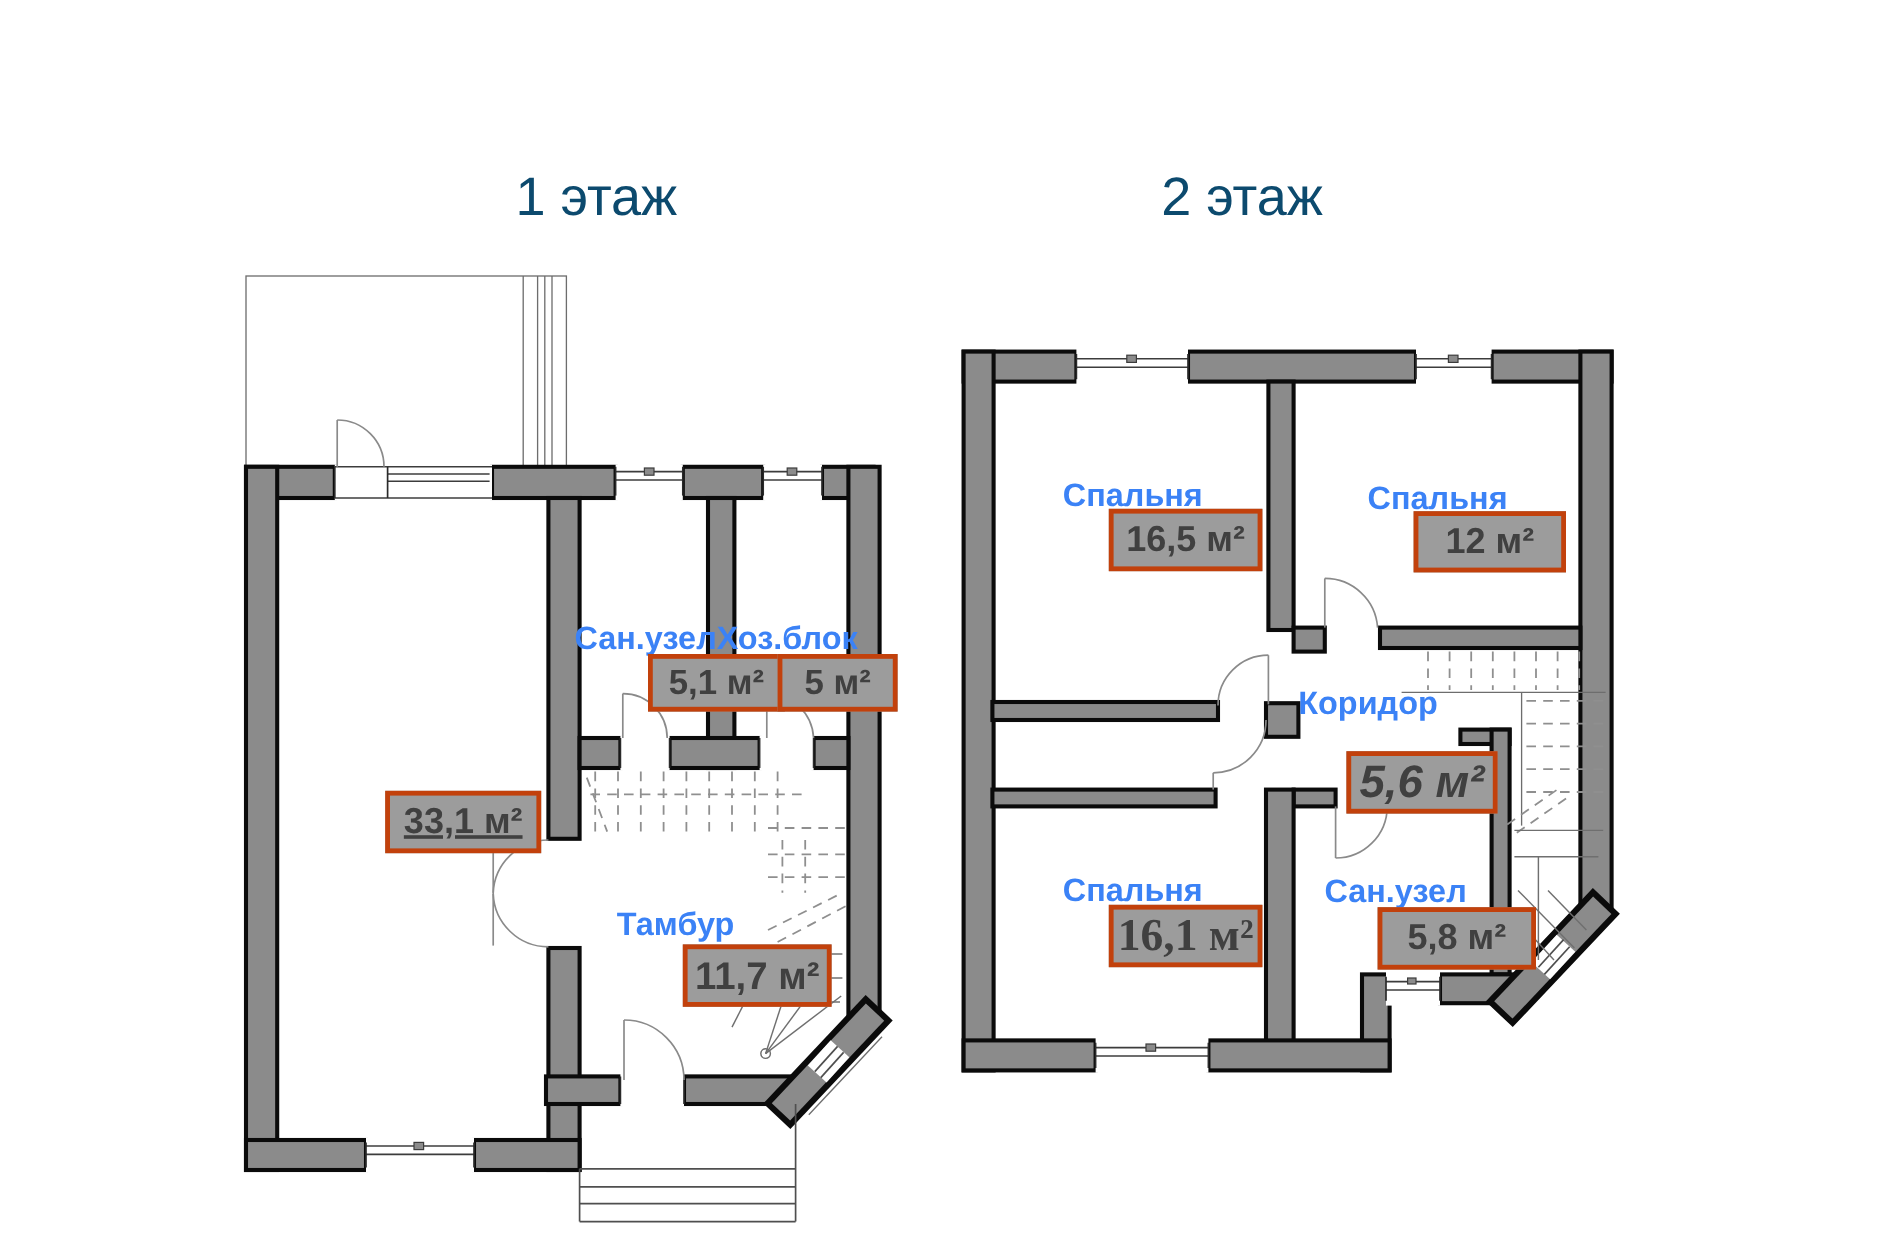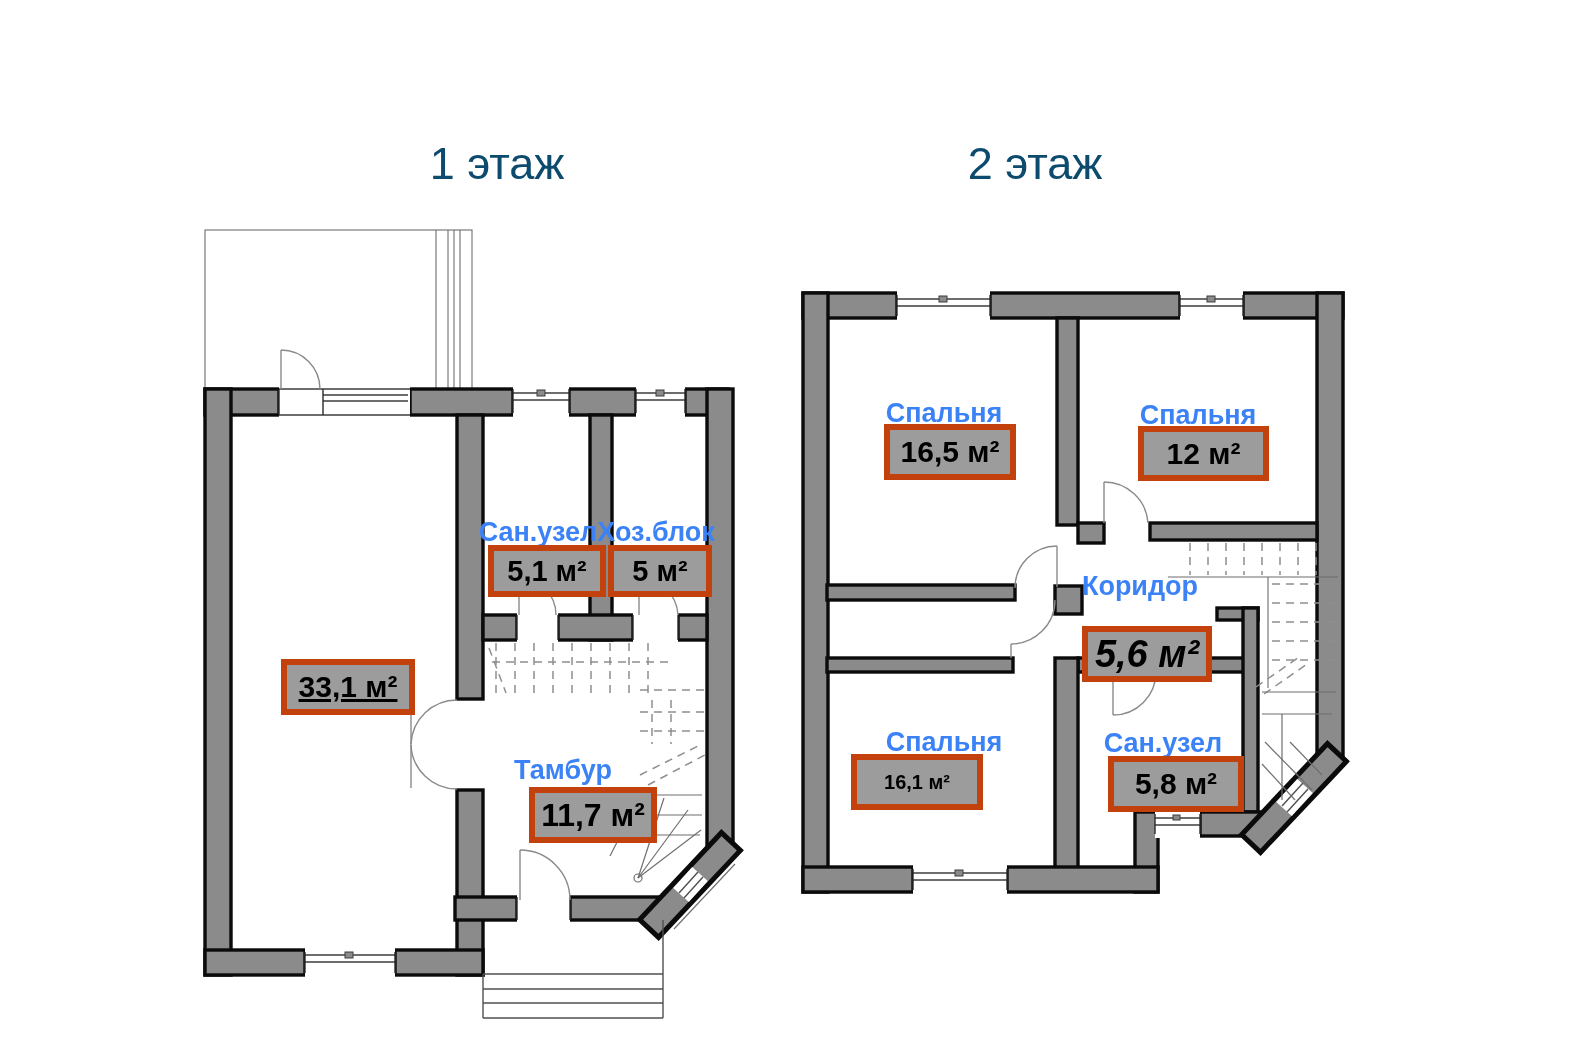--- a/index.html
+++ b/index.html
@@ -19,23 +19,23 @@
   .sol{stroke:#6f6f6f;stroke-width:1.2;fill:none;}
   .tick{fill:#8b8b8b;stroke:#3c3c3c;stroke-width:1;}
   .chB{stroke:#0b0b0b;stroke-width:31;fill:none;stroke-linecap:square;}
   .chG{stroke:#8b8b8b;stroke-width:21;fill:none;stroke-linecap:square;}
   .chW{stroke:#ffffff;stroke-width:21;fill:none;}
   
   .title{position:absolute;font-size:45px;font-weight:400;color:#0c4a6e;
          text-align:center;white-space:nowrap;}
   .rlabel{position:absolute;font-size:27px;font-weight:700;color:#3b82f6;
           text-align:center;white-space:nowrap;line-height:30px;}
-  .badge{position:absolute;background:#9c9c9c;border:6px solid #c2410c;
-         font-size:29px;font-weight:700;color:#000000;
-         display:flex;align-items:center;justify-content:center;white-space:nowrap;}
+  .badge{position:absolute;background:#9c9c9c;border:4px solid #c2410c;
+         font-size:29px;font-weight:700;color:#404040;
+         display:flex;align-items:center;justify-content:center;white-space:nowrap;margin-left:40px;}
 </style>
 </head>
 <body>
 
 <div class="stage">
 
 <svg width="1576" height="1038" viewBox="0 0 1576 1038">
 
   <g>
 
@@ -266,36 +266,36 @@
     </g>
   </g>
 </svg>
 
 <div class="title" style="left:377px;top:138px;width:240px;">1 этаж</div>
 <div class="title" style="left:915px;top:138px;width:240px;">2 этаж</div>
 
 <div class="badge" style="left:281px;top:659px;width:122px;height:44px;font-size:30px;text-decoration:underline;">33,1 м²</div>
 
 <div class="rlabel" style="left:458px;top:517px;width:160px;">Сан.узел</div>
-<div class="badge" style="left:488px;top:545px;width:106px;height:40px;">5,1 м²</div>
+<div class="badge" style="left:500px;top:545px;width:106px;height:40px;">5,1 м²</div>
 
 <div class="rlabel" style="left:576px;top:517px;width:160px;">Хоз.блок</div>
 <div class="badge" style="left:608px;top:545px;width:92px;height:40px;">5 м²</div>
 
 <div class="rlabel" style="left:483px;top:755px;width:160px;">Тамбур</div>
 <div class="badge" style="left:529px;top:787px;width:116px;height:44px;font-size:32px;">11,7 м²</div>
 
 <div class="rlabel" style="left:844px;top:398px;width:200px;">Спальня</div>
 <div class="badge" style="left:884px;top:424px;width:120px;height:44px;font-size:30px;">16,5 м²</div>
 
 <div class="rlabel" style="left:1098px;top:400px;width:200px;">Спальня</div>
 <div class="badge" style="left:1138px;top:426px;width:119px;height:43px;font-size:30px;text-align:center;">12 м²</div>
 
 <div class="rlabel" style="left:1040px;top:571px;width:200px;">Коридор</div>
 <div class="badge" style="left:1082px;top:626px;width:118px;height:44px;font-size:38px;font-style:italic;">5,6 м²</div>
 
 <div class="rlabel" style="left:844px;top:727px;width:200px;">Спальня</div>
-<div class="badge" style="left:851px;top:754px;width:120px;height:44px;font-size:20px;">16,1 м²</div>
+<div class="badge" style="left:884px;top:754px;width:120px;height:44px;font-size:38px;font-family:Liberation Serif, serif;">16,1 м²</div>
 
 <div class="rlabel" style="left:1063px;top:728px;width:200px;">Сан.узел</div>
 <div class="badge" style="left:1108px;top:756px;width:124px;height:44px;font-size:30px;">5,8 м²</div>
 
 </div>
 
 </body></html>

